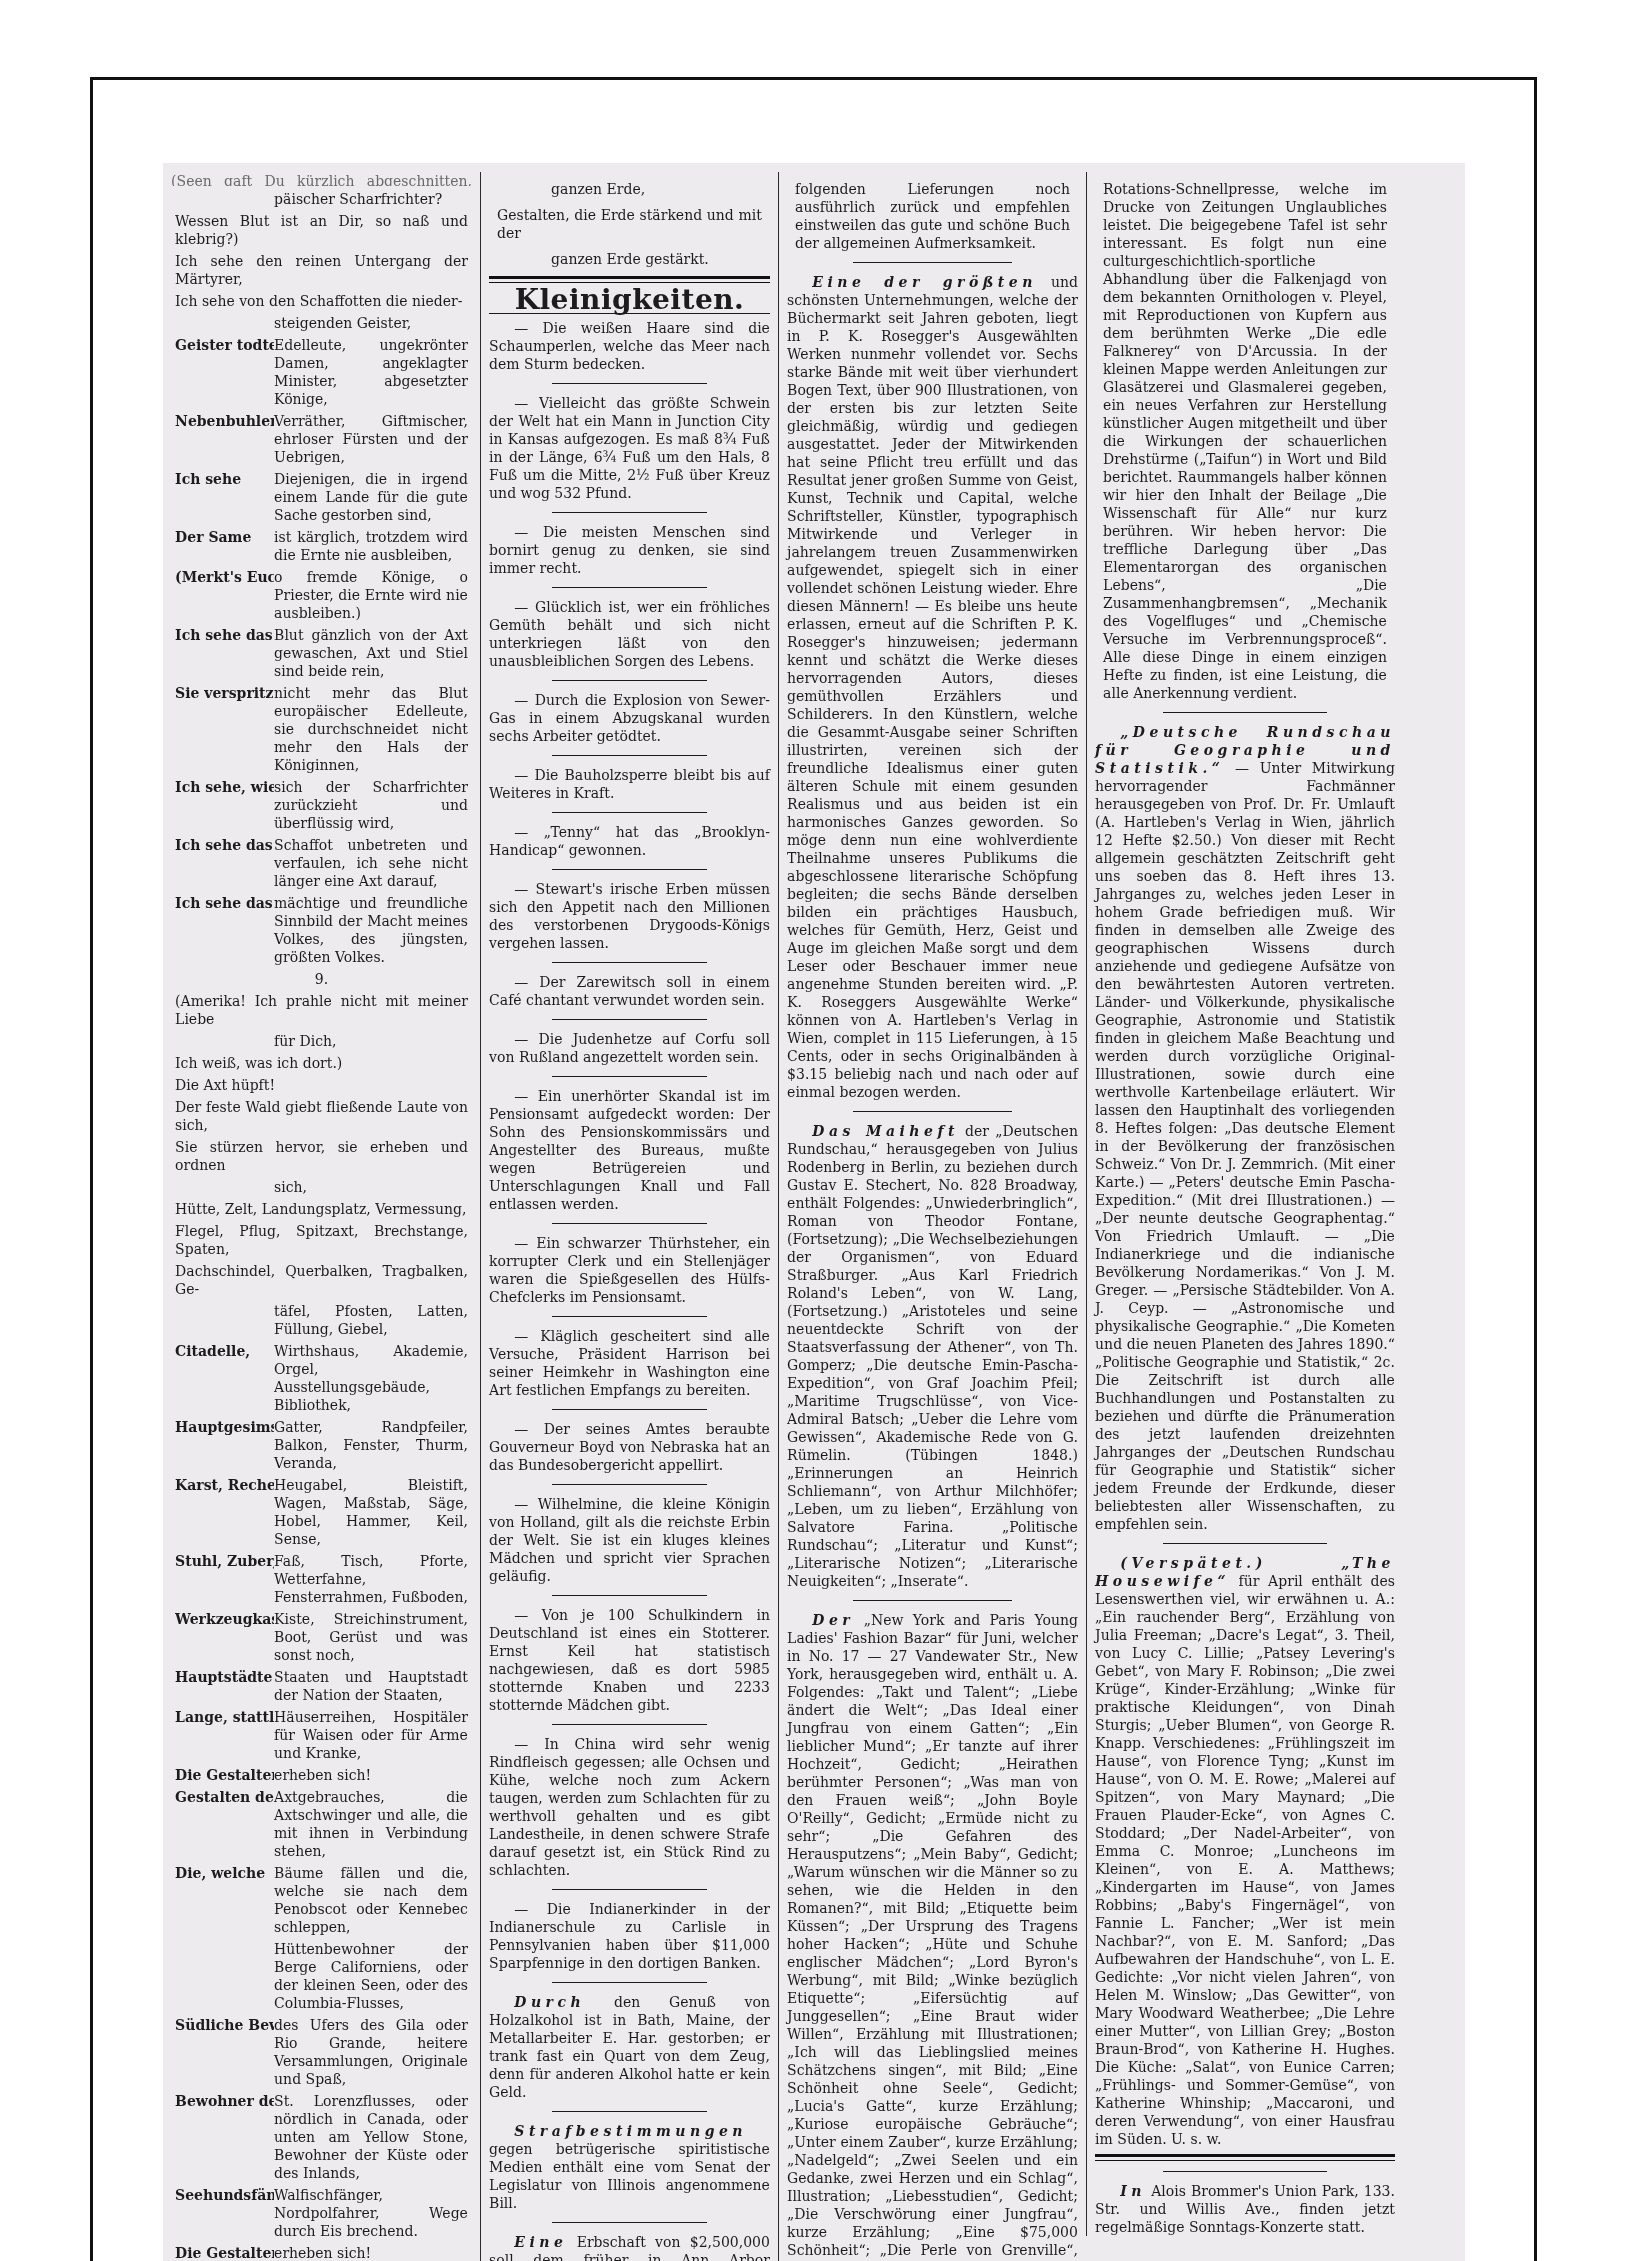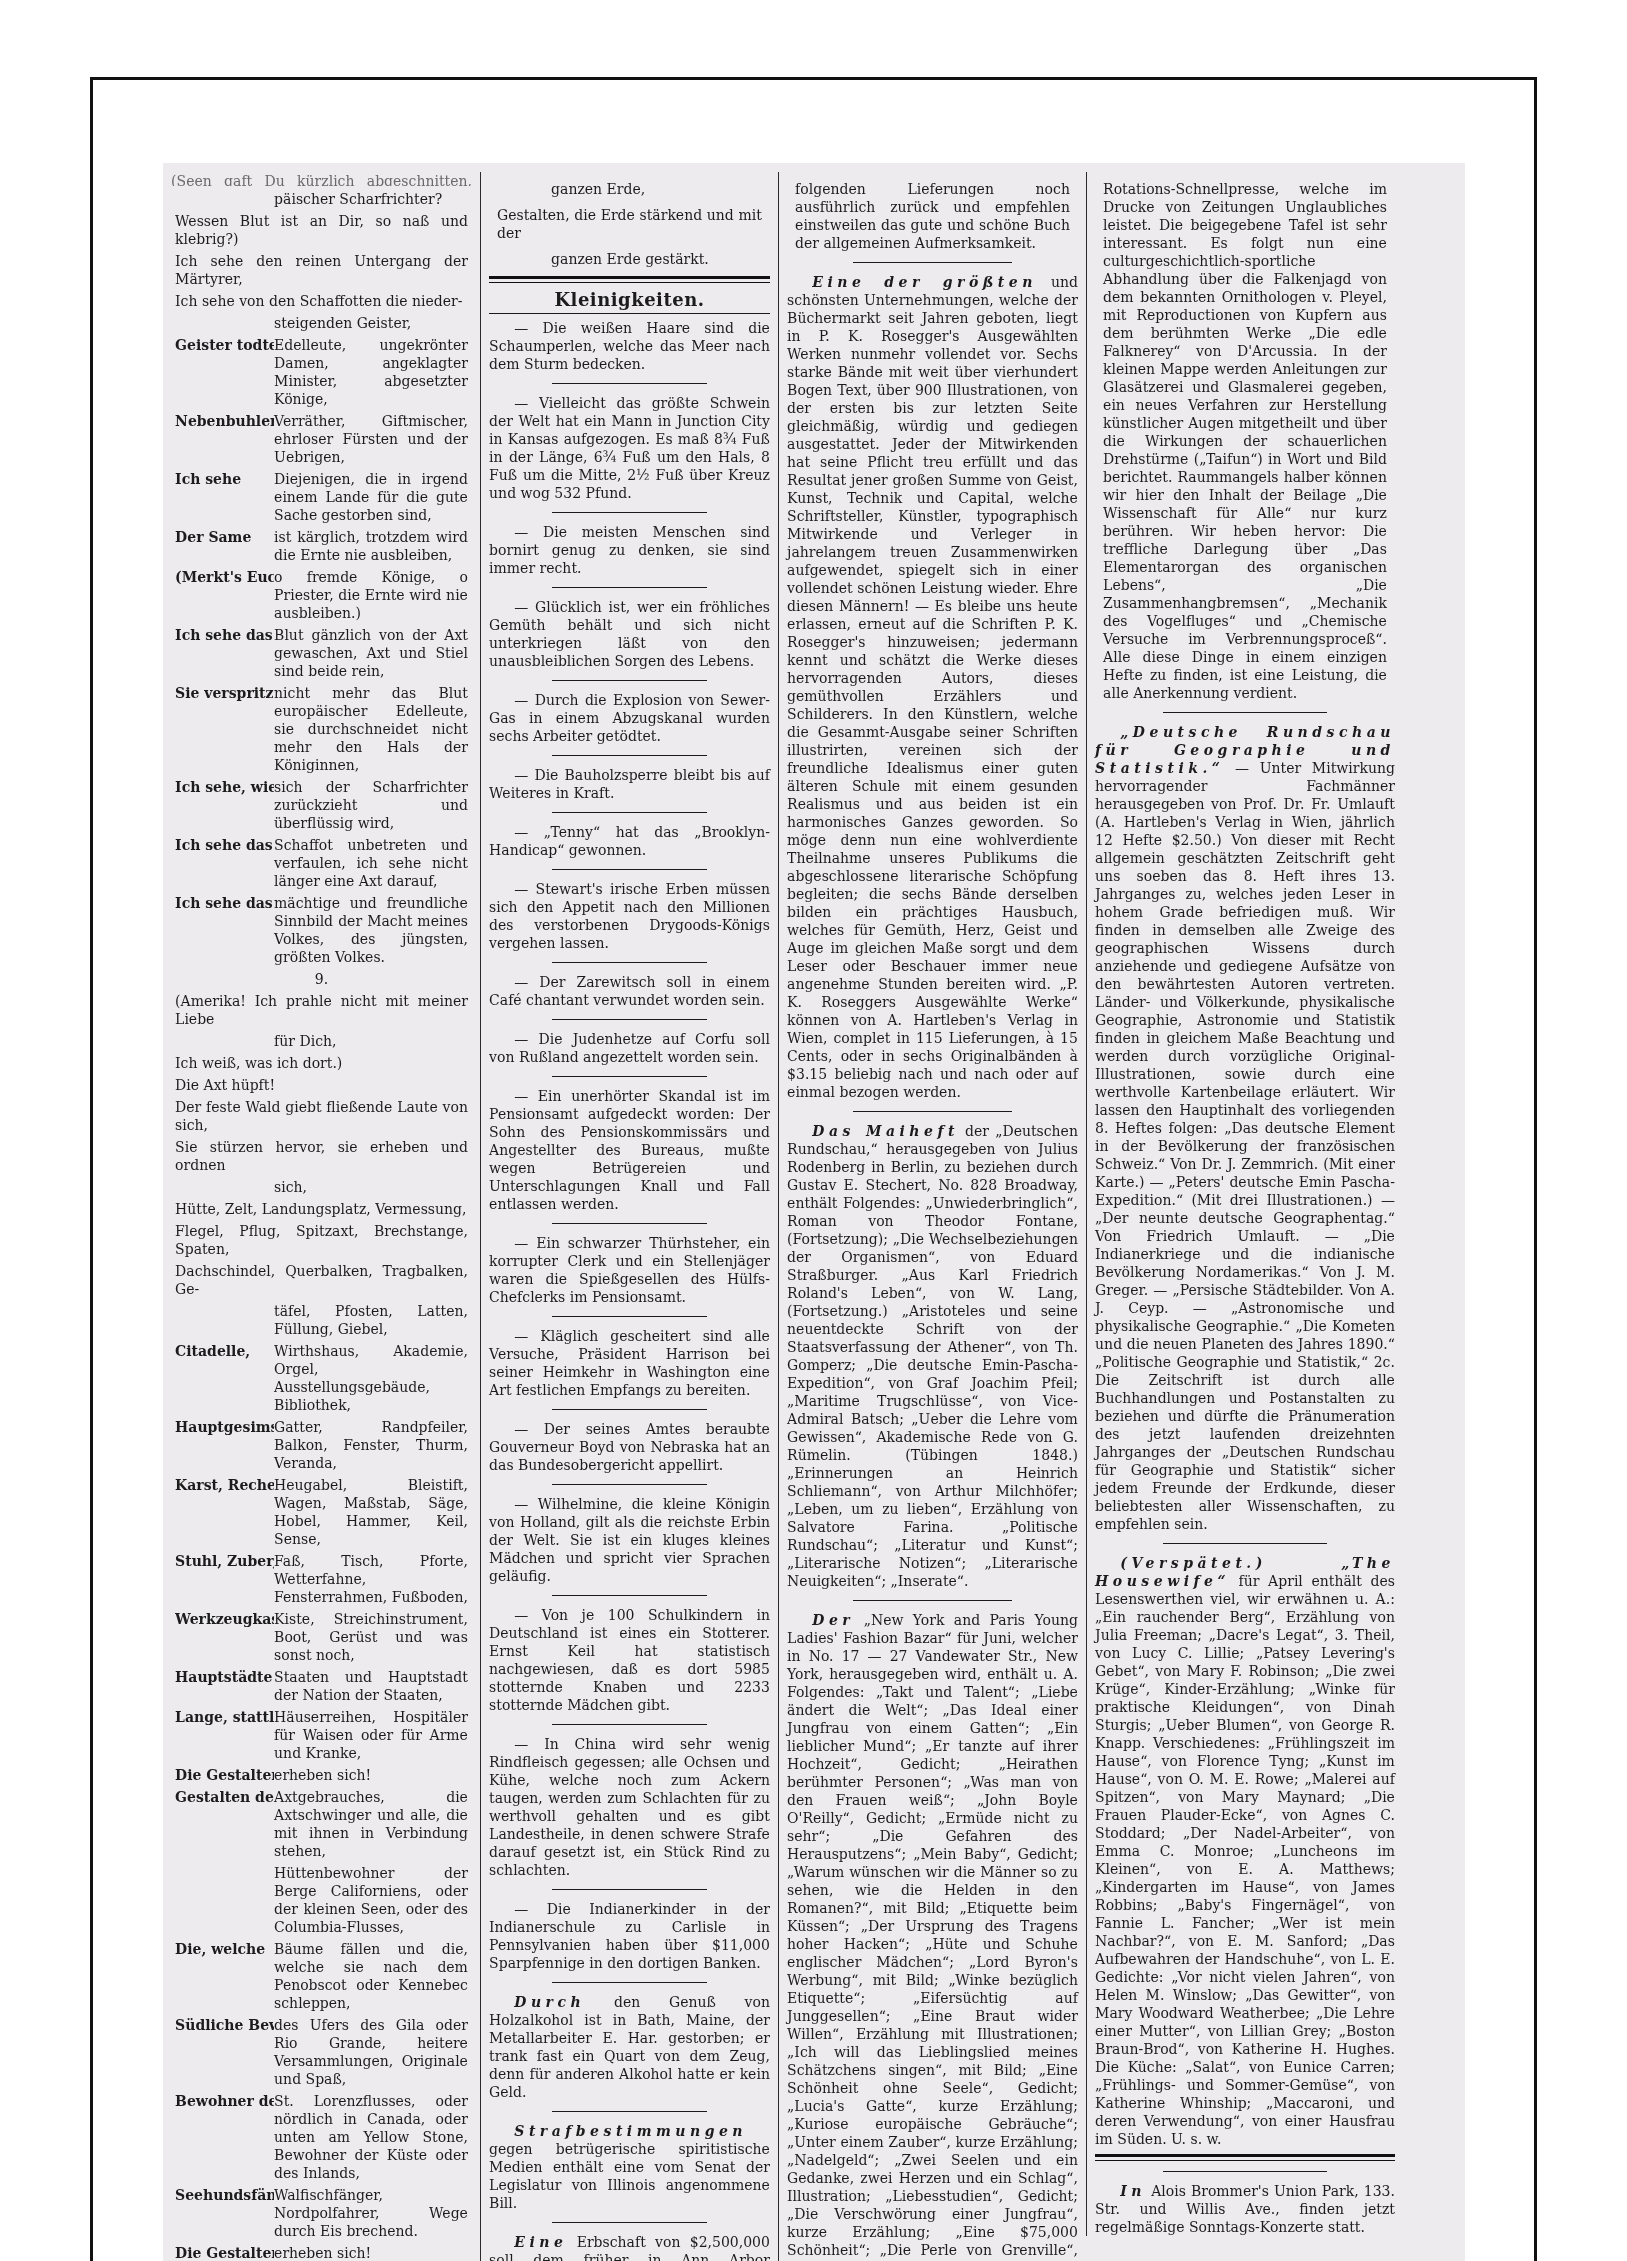--- a/index.html
+++ b/index.html
@@ -42,21 +42,21 @@
 
   .poem-line { display: flex; margin: 4px; }
   .poem-lead { flex: 0 0 99px; font-weight: bold; white-space: nowrap; overflow: hidden; }
   .poem-rest { flex: 1; text-align: justify; }
   .poem-full { padding-left: 0; }
   .stanza-num { text-align: center; margin: 1.8px 0; }
   .indent-line { padding-left: 99px; }
   .first-cut { color: #6a6a6a; overflow: hidden; height: 13.6px; }
 
   .section-title {
-    text-align: center; font-size: 18px; font-weight: bold;
+    text-align: center; font-size: 28px; font-weight: bold;
     margin: 8.1px 0 4.5px 0; letter-spacing: 0.5px;
   }
   .double-rule { border-top: 3.6px solid #111; border-bottom: 0.9px solid #111; height: 2.7px; margin: 6.3px 0 4.5px 0; }
   .thin-rule { border-top: 1.4px solid #1a1a1a; margin: 4.5px 0; }
   .short-rule { width: 55%; margin: 10px auto; border-top: 1.4px solid #1a1a1a; }
   .item { margin: 0; text-indent: 1.8em; }
   .spaced { letter-spacing: 4.5px; font-weight: bold; font-style: italic; }
   p { margin: 8px; }
 </style>
 </head>
@@ -195,26 +195,26 @@
         </div>
         <div class="poem-line">
           <span class="poem-lead">Die Gestalten</span>
           <span class="poem-rest">erheben sich!</span>
         </div>
         <div class="poem-line">
           <span class="poem-lead">Gestalten des</span>
           <span class="poem-rest">Axtgebrauches, die Axtschwinger und alle, die mit ihnen in Verbindung stehen,</span>
         </div>
         <div class="poem-line">
-          <span class="poem-lead"></span>
-          <span class="poem-rest">Hüttenbewohner der Berge Californiens, oder der kleinen Seen, oder des Columbia-Flusses,</span>
-        </div>
-        <div class="poem-line">
           <span class="poem-lead">Die, welche</span>
           <span class="poem-rest">Bäume fällen und die, welche sie nach dem Penobscot oder Kennebec schleppen,</span>
+        </div>
+        <div class="poem-line">
+          <span class="poem-lead"></span>
+          <span class="poem-rest">Hüttenbewohner der Berge Californiens, oder der kleinen Seen, oder des Columbia-Flusses,</span>
         </div>
         <div class="poem-line">
           <span class="poem-lead">Südliche Bewohner</span>
           <span class="poem-rest">des Ufers des Gila oder Rio Grande, heitere Versammlungen, Originale und Spaß,</span>
         </div>
         <div class="poem-line">
           <span class="poem-lead">Bewohner des</span>
           <span class="poem-rest">St. Lorenzflusses, oder nördlich in Canada, oder unten am Yellow Stone, Bewohner der Küste oder des Inlands,</span>
         </div>
         <div class="poem-line">

